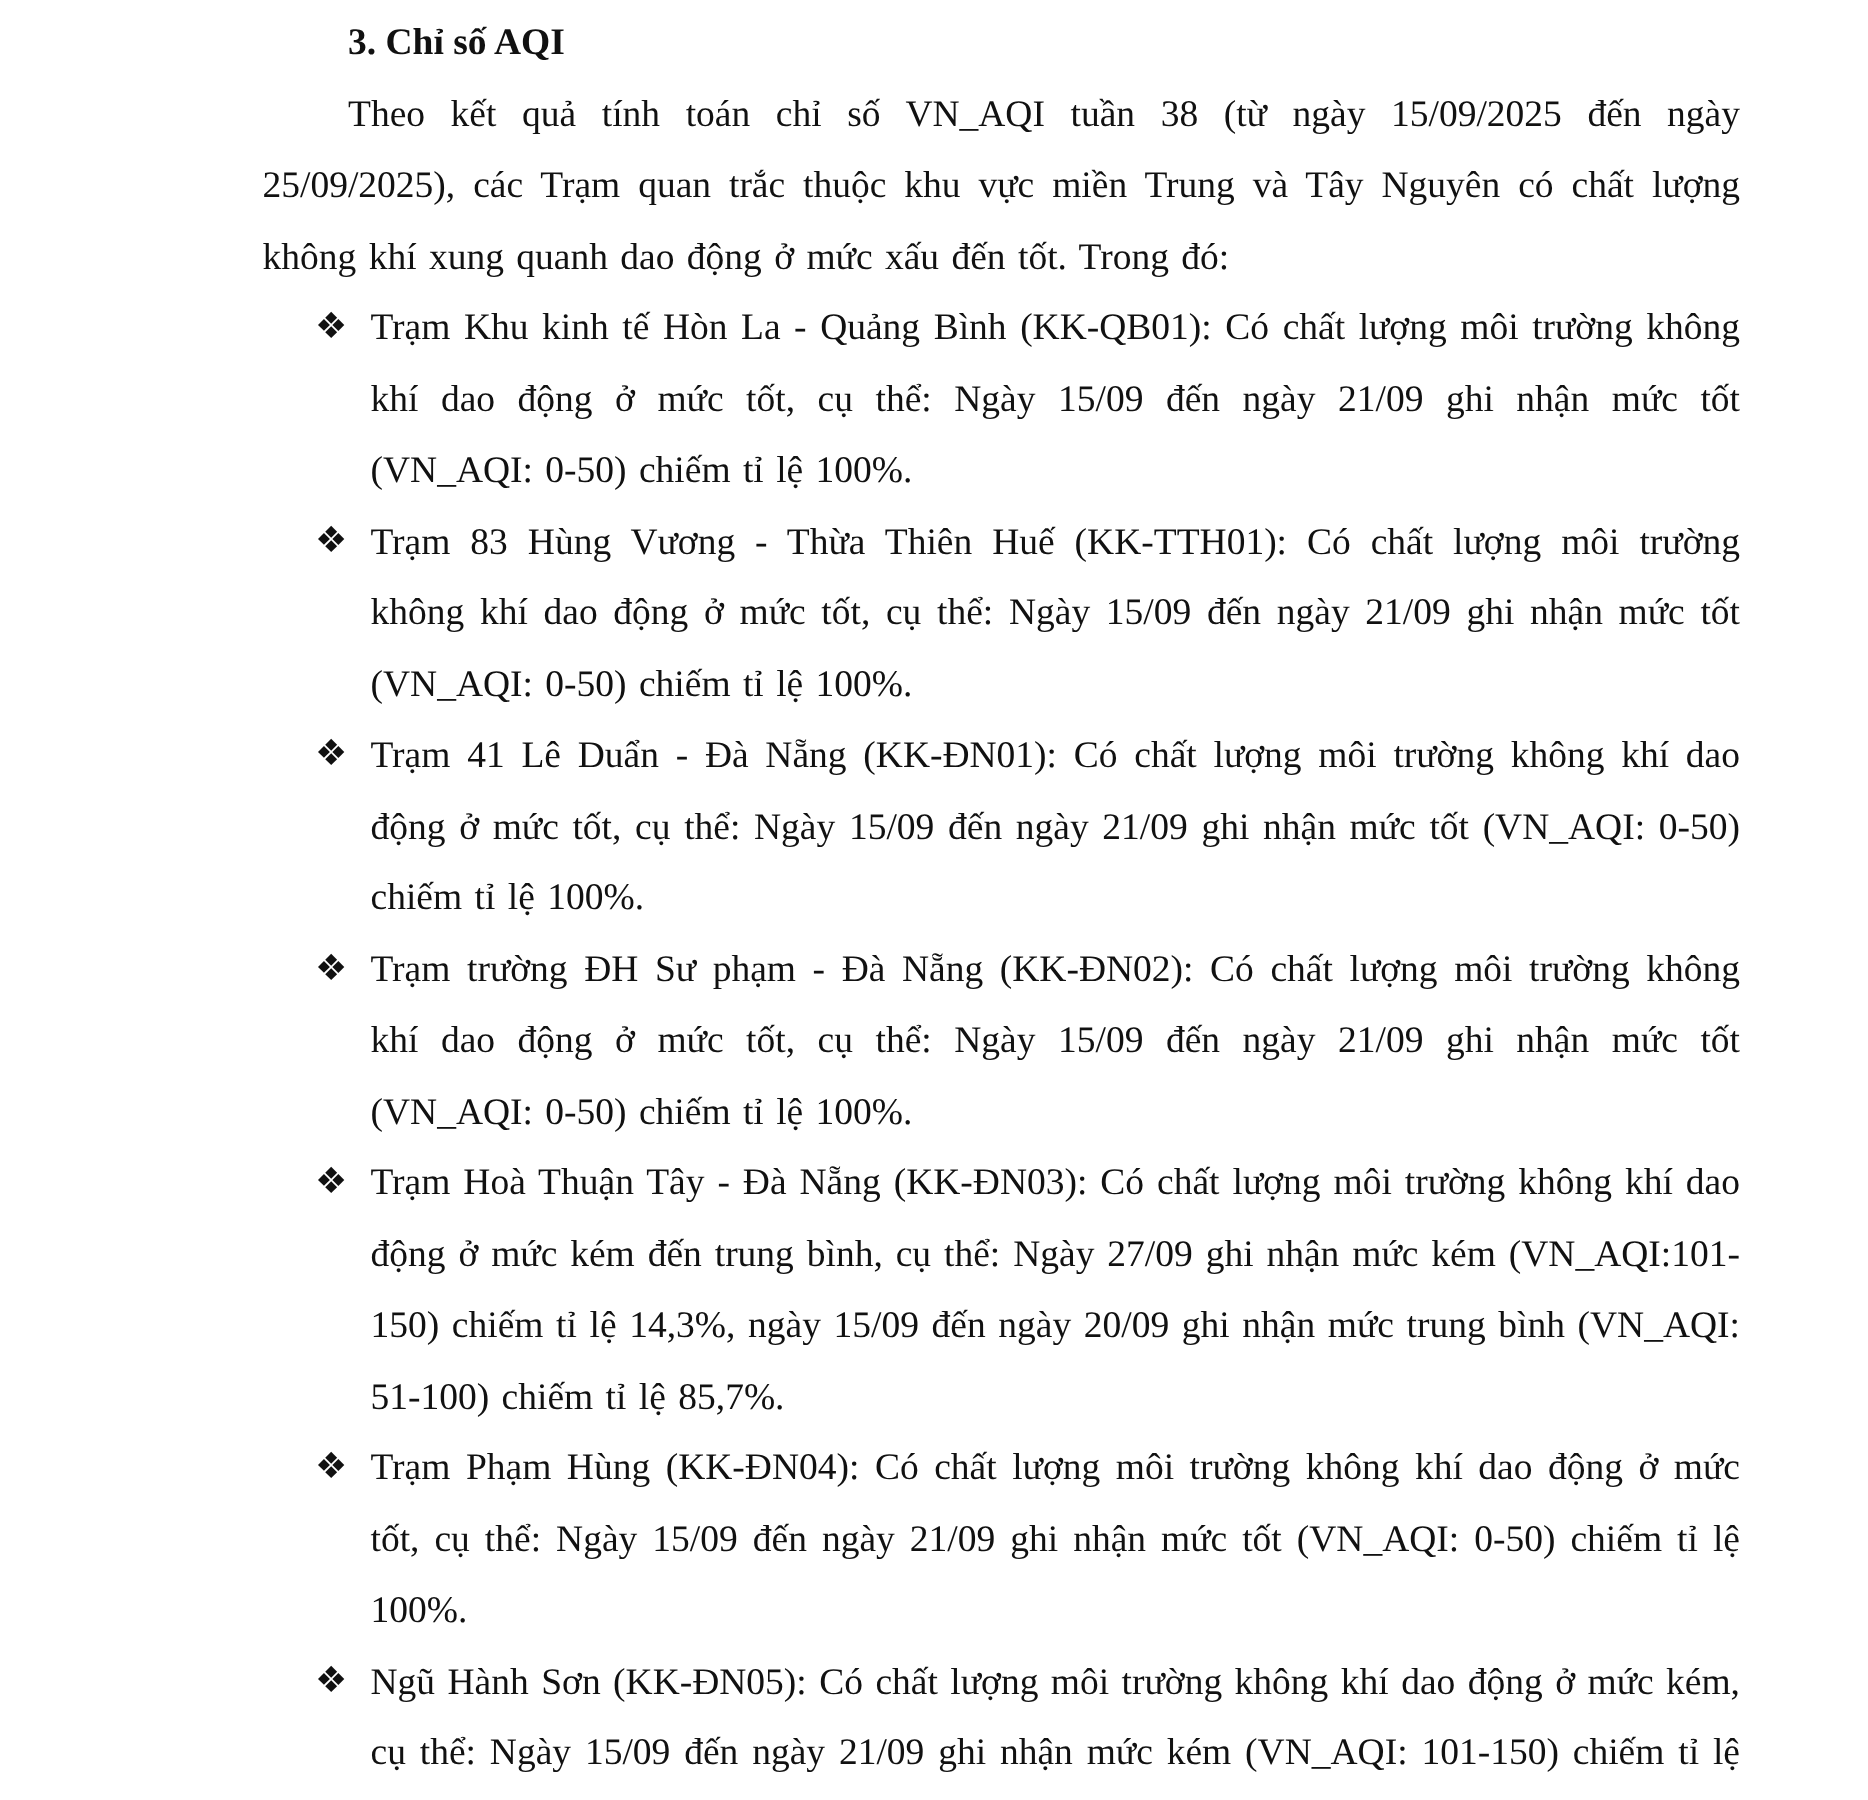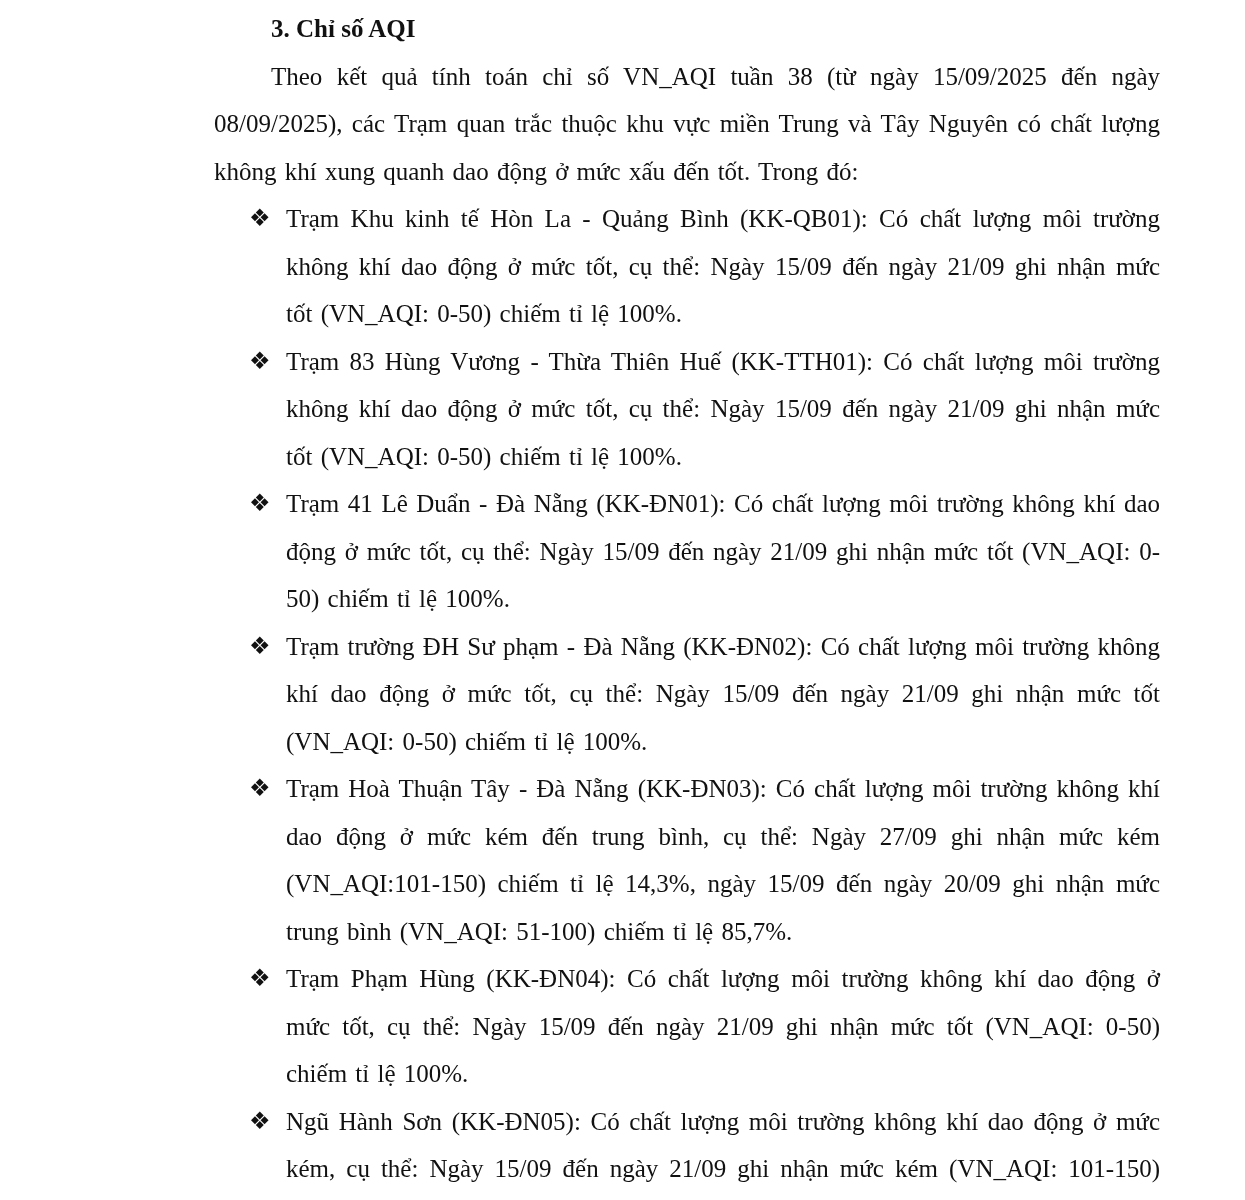--- a/index.html
+++ b/index.html
@@ -9,21 +9,20 @@
   }
   .page {
     position: relative;
     width: 1245px;
     height: 1200px;
     background: #ffffff;
     overflow: hidden;
     font-family: "Liberation Serif", "DejaVu Serif", serif;
     color: #111111;
     box-sizing: border-box;
-    padding-left: 39px;
   }
   .content {
     box-sizing: border-box;
     width: 100%;
     padding: 5px 85px 0 175px;
     font-size: 25px;
     line-height: 47.5px;
   }
   .doc-heading {
     font-weight: bold;
@@ -62,21 +61,21 @@
   }
 </style>
 </head>
 <body>
 
 <div class="page">
   <div class="content">
 
     <p class="doc-heading">3. Chỉ số AQI</p>
 
-    <p class="intro">Theo kết quả tính toán chỉ số VN_AQI tuần 38 (từ ngày 15/09/2025 đến ngày 08/09/2025), các Trạm quan trắc thuộc khu vực miền Trung và Tây Nguyên có chất lượng không khí xung quanh dao động ở mức xấu đến tốt. Trong đó:</p>
+    <p class="intro">Theo kết quả tính toán chỉ số VN_AQI tuần 38 (từ ngày 15/09/2025 đến ngày 25/09/2025), các Trạm quan trắc thuộc khu vực miền Trung và Tây Nguyên có chất lượng không khí xung quanh dao động ở mức xấu đến tốt. Trong đó:</p>
 
     <ul class="bullet-list">
       <li class="bullet-item">
         <span class="bullet-marker">❖</span>
         <span>Trạm Khu kinh tế Hòn La - Quảng Bình (KK-QB01): Có chất lượng môi trường không khí dao động ở mức tốt, cụ thể: Ngày 15/09 đến ngày 21/09 ghi nhận mức tốt (VN_AQI: 0-50) chiếm tỉ lệ 100%.</span>
       </li>
       <li class="bullet-item">
         <span class="bullet-marker">❖</span>
         <span>Trạm 83 Hùng Vương - Thừa Thiên Huế (KK-TTH01): Có chất lượng môi trường không khí dao động ở mức tốt, cụ thể: Ngày 15/09 đến ngày 21/09 ghi nhận mức tốt (VN_AQI: 0-50) chiếm tỉ lệ 100%.</span>
       </li>

